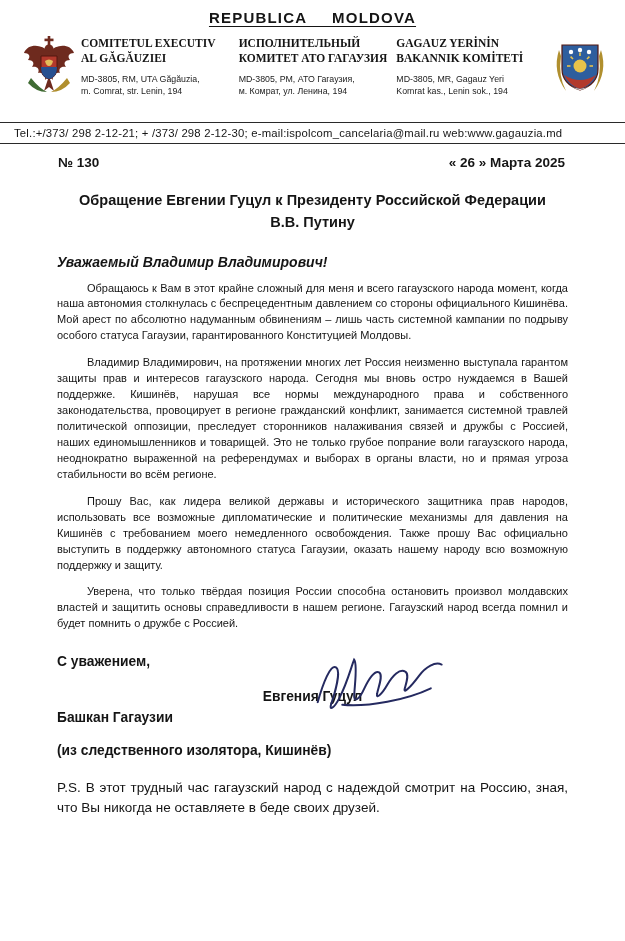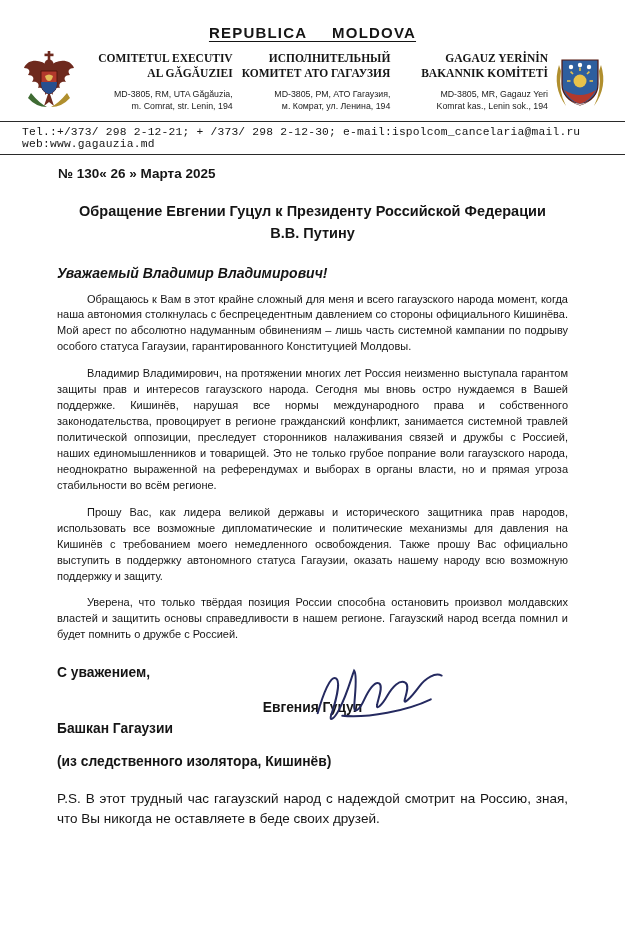--- a/index.html
+++ b/index.html
@@ -2,37 +2,37 @@
 <html><head>
 <meta charset="utf-8">
 <style>
   html, body { margin:0; padding:0; background:#ffffff; }
   .page {
     width:625px; height:941px; background:#ffffff; position:relative; overflow:hidden;
     font-family:"Liberation Sans", sans-serif; color:#151515; margin:0 auto;
   }
   .country-title {
     text-align:center; font-weight:bold; font-size:15px; letter-spacing:1.2px;
-    word-spacing:20px; padding-top:24px; text-decoration:underline; text-underline-offset:3px;
+    word-spacing:20px; padding-top:9px; text-decoration:underline; text-underline-offset:3px;
   }
   .header-row { display:flex; align-items:flex-start; padding:10px 16px 0 20px; }
   .emblem { flex:0 0 58px; display:flex; justify-content:center; }
   .org-cols { flex:1; display:flex; }
-  .org-col { flex:1; text-align:right; padding:0 3px; }
+  .org-col { flex:1; text-align:left; padding:0 3px; }
   .org-title {
     font-family:"Liberation Serif", serif; font-weight:bold; font-size:11.5px;
     line-height:1.3; white-space:pre-line;
   }
   .org-address { font-size:8.8px; line-height:1.35; margin-top:8px; white-space:pre-line; color:#222; }
   .contact-bar {
-    margin-top:8px; border-top:1.6px solid #2a2a2a; border-bottom:1.6px solid #2a2a2a;
-    padding:4px 8px 4px 22px; font-size:11.3px; letter-spacing:0.2px;font-family:Liberation Mono, monospace;
+    margin-top:24px; border-top:1.6px solid #2a2a2a; border-bottom:1.6px solid #2a2a2a;
+    padding:4px 8px 4px 14px; font-size:11.3px; letter-spacing:0.2px;
   }
   .ref-row {
-    display:flex; justify-content:flex-start; padding:11px 60px 0 58px;
+    display:flex; justify-content:space-between; padding:11px 60px 0 58px;
     font-size:13.5px; font-weight:bold;
   }
   .letter-title {
     margin:20px auto 16px; text-align:center; font-weight:bold; font-size:14.5px;
     line-height:1.5; white-space:pre-line;
   }
   .salutation { margin:20px 57px 8px; font-weight:bold; font-style:italic; font-size:14px; }
   .body-text p {
     margin:11px 57px 0; text-align:justify; text-indent:30px;
     font-size:11px; line-height:1.45;

